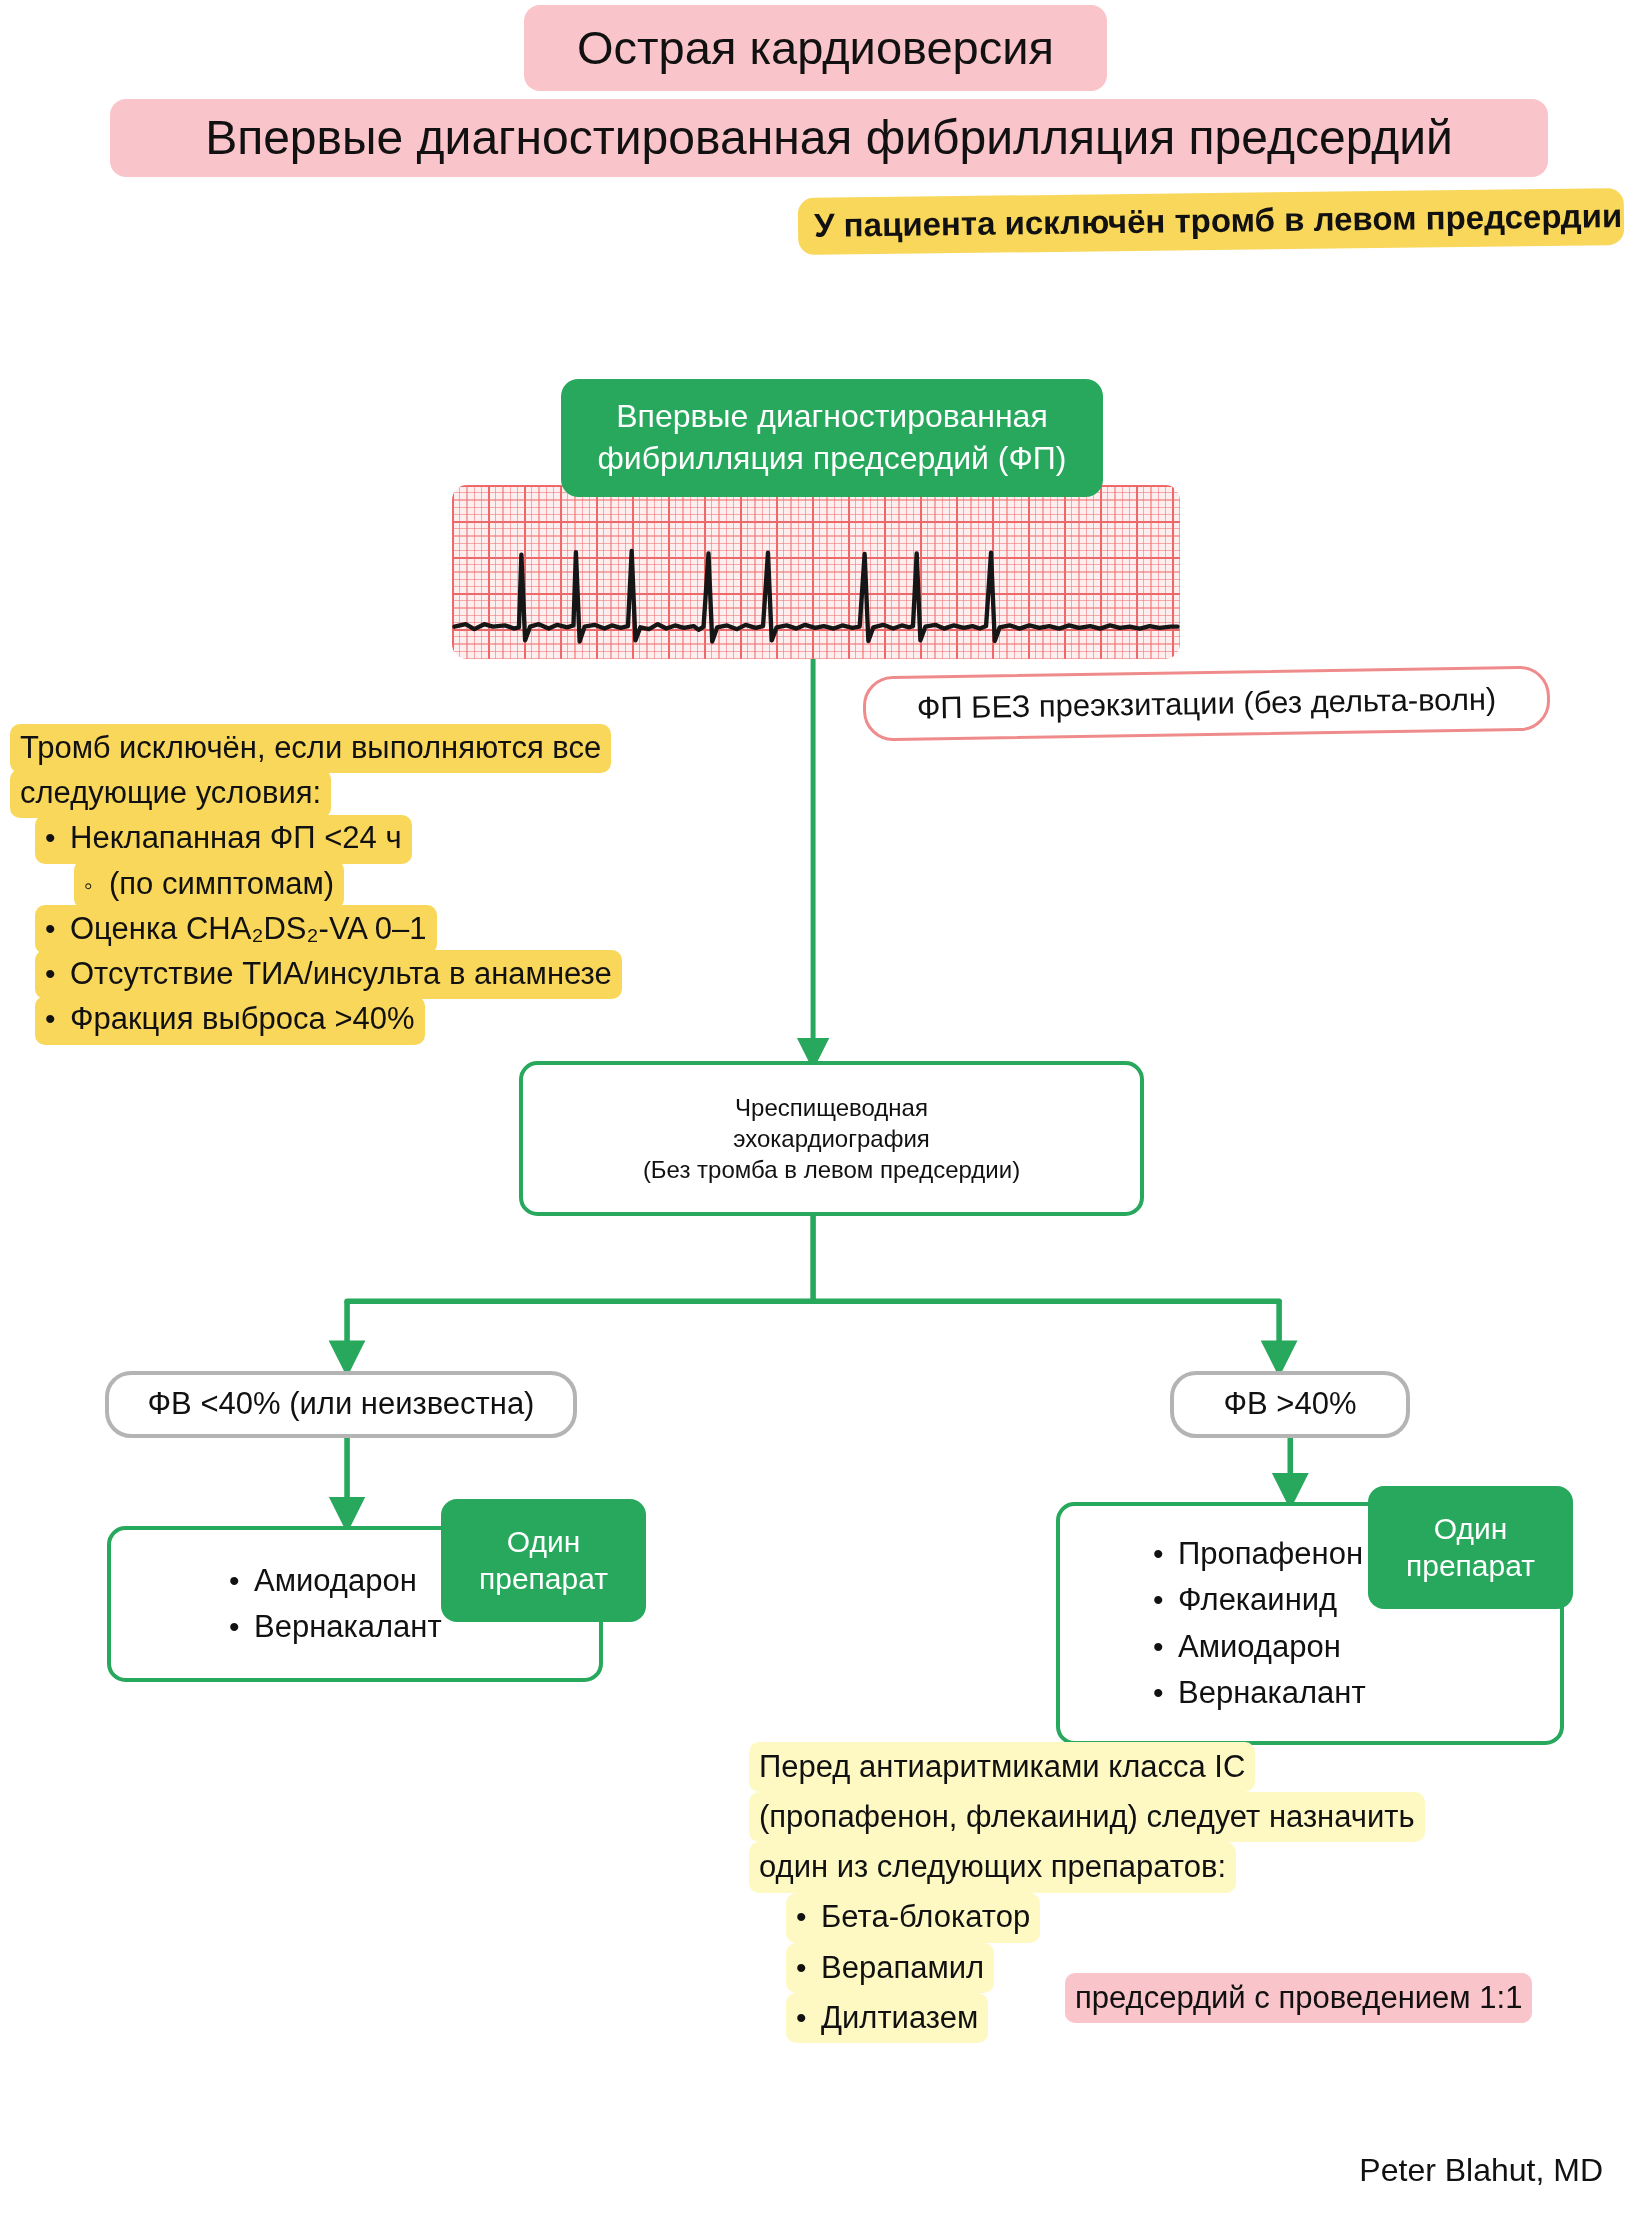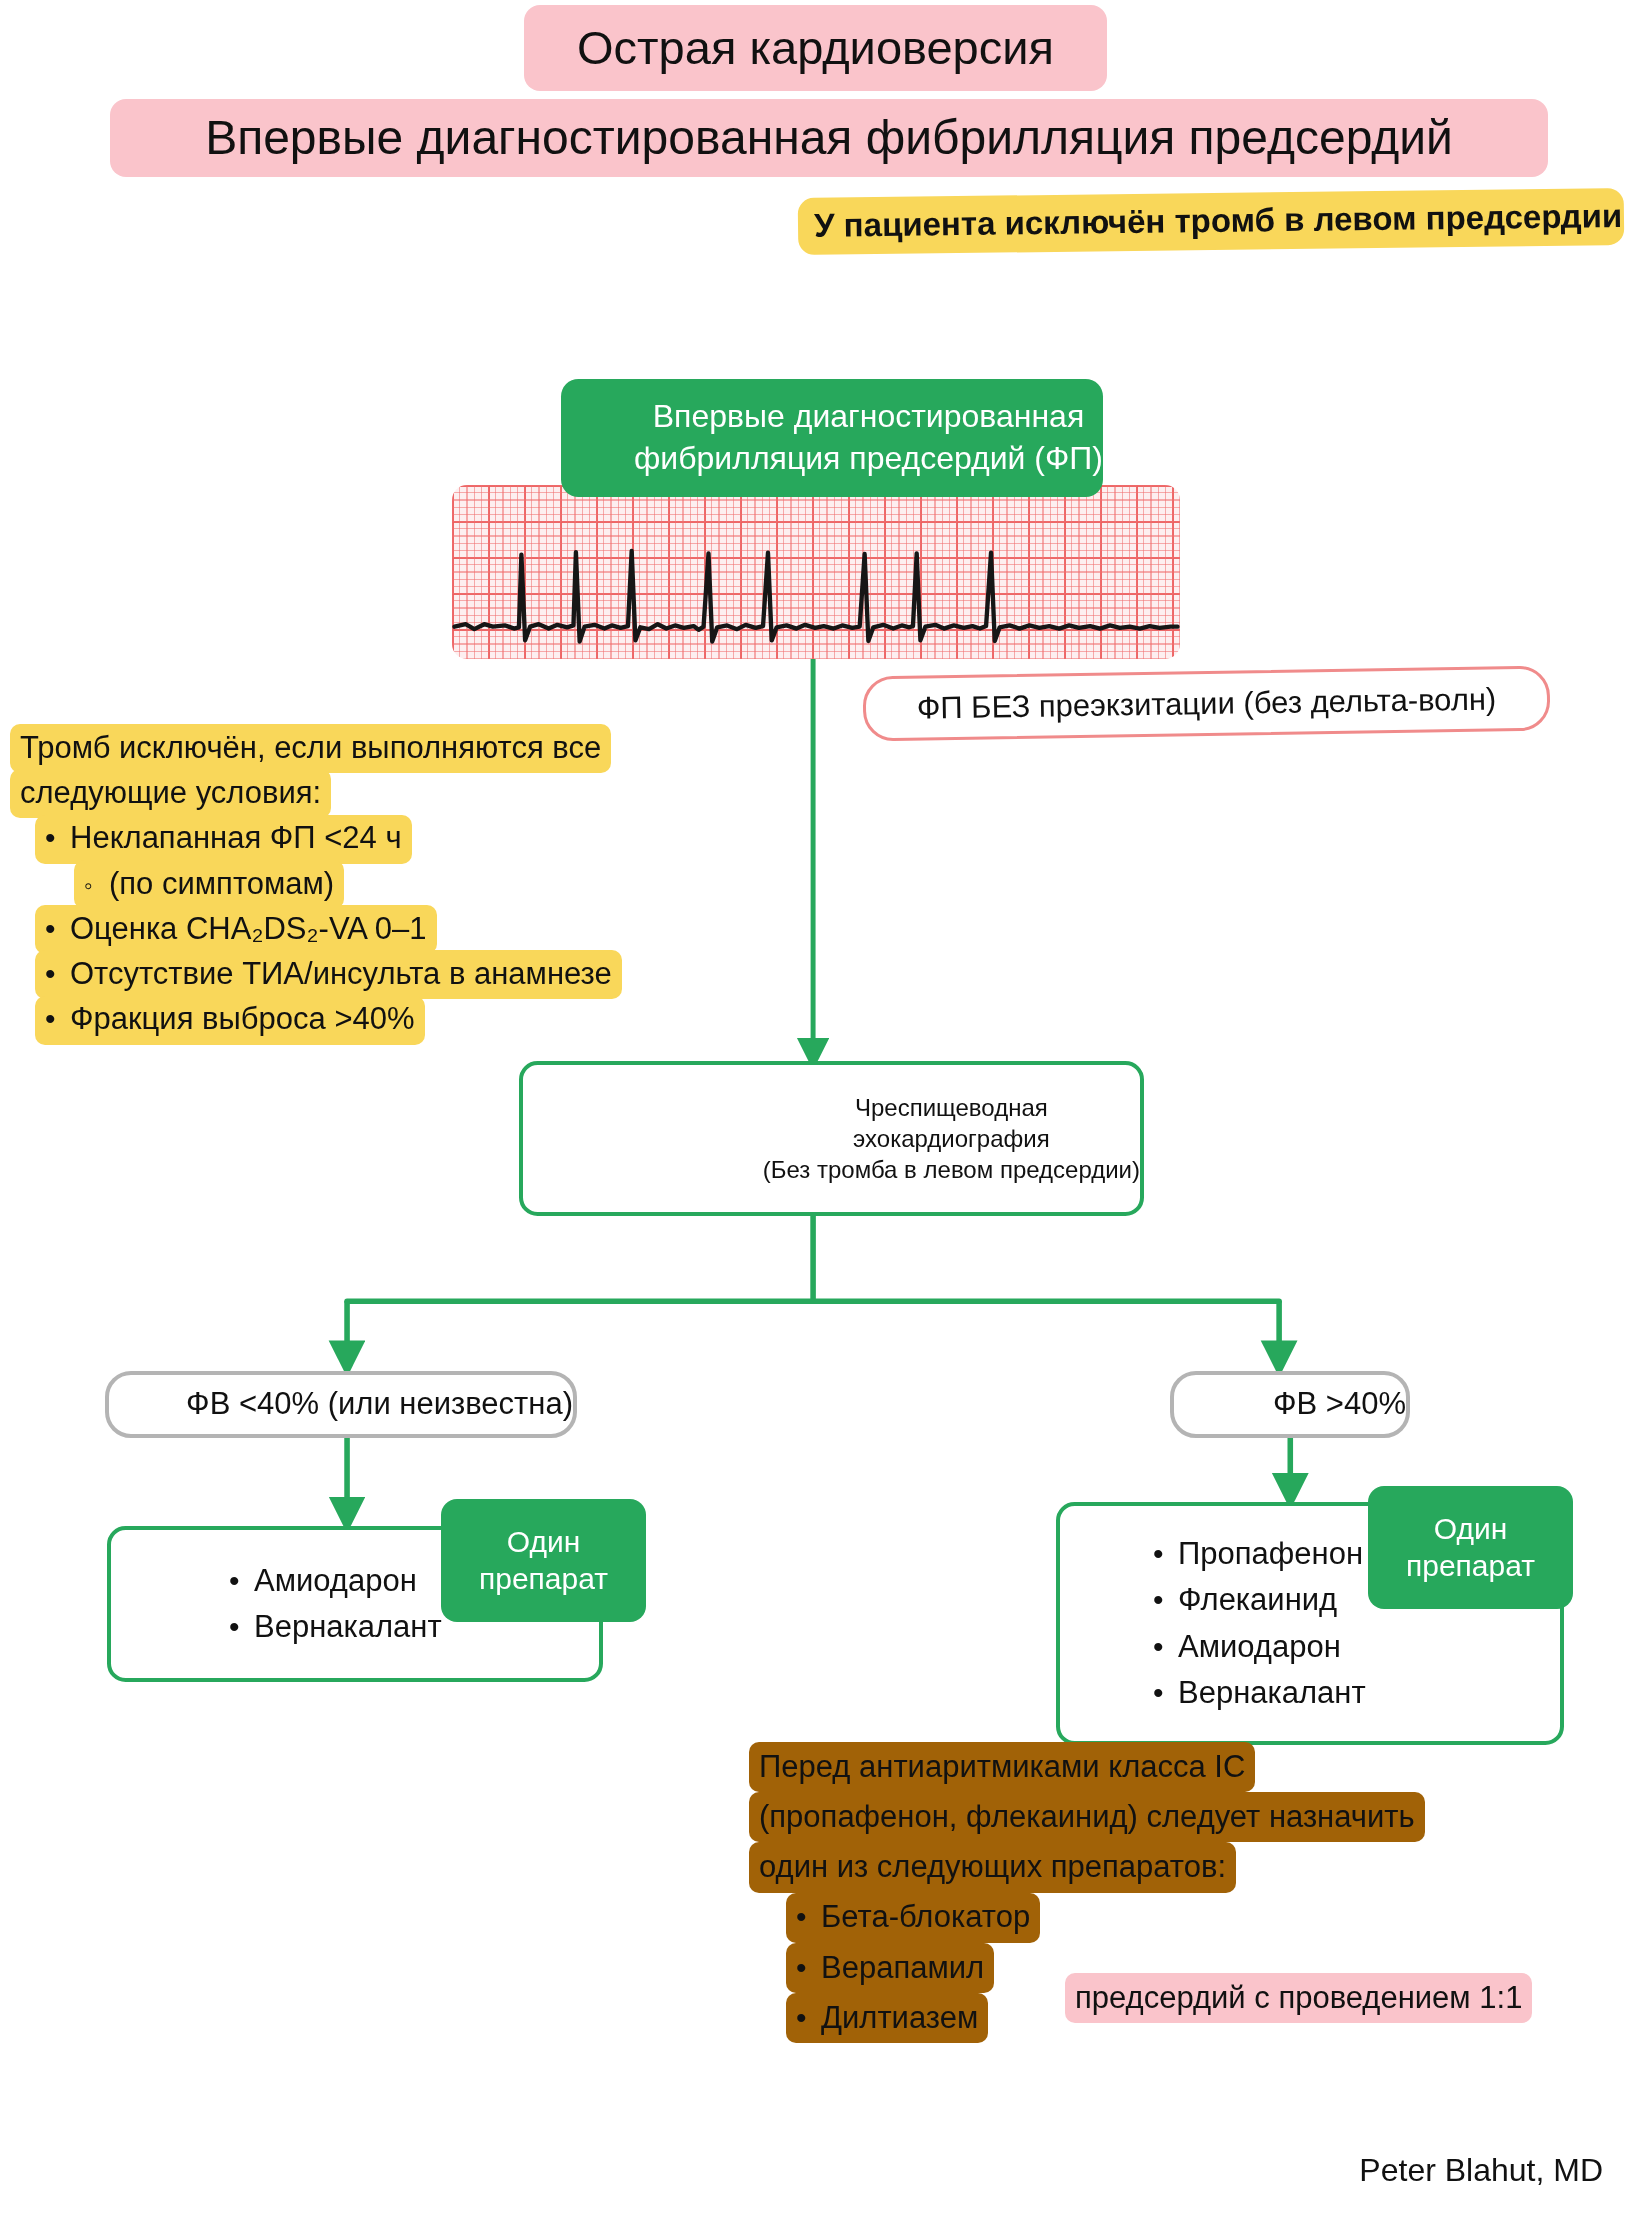--- a/index.html
+++ b/index.html
@@ -96,21 +96,21 @@
   #note-ic {
     position: absolute;
     left: 749px; top: 1742px;
     width: 769px;
     z-index: 7;
     font-size: 31px;
     line-height: 1.34;
   }
   #note-ic .ln {
     display: inline-block;
-    background: #a16207;
+    background: #fef9c3;
     border-radius: 10px;
     padding: 3.7px 10px 5px 10px;
     white-space: nowrap;
   }
   #note-ic .bul { padding-left: 37px; }
 
   #note-flutter {
     position: absolute;
     left: 1065px; top: 1973px;
     width: 490px;
@@ -126,21 +126,21 @@
     white-space: nowrap;
   }
 
   
   .node {
     position: absolute;
     box-sizing: border-box;
     background: #ffffff;
     display: flex;
     align-items: center;
-    justify-content: flex-end;
+    justify-content: center;
     text-align: center;
     line-height: 1.30;
   }
   .node.green-fill {
     background: #27a85c;
     color: #ffffff;
     border-radius: 17.4px;
     border: none;
   }
   .node.green-outline {

